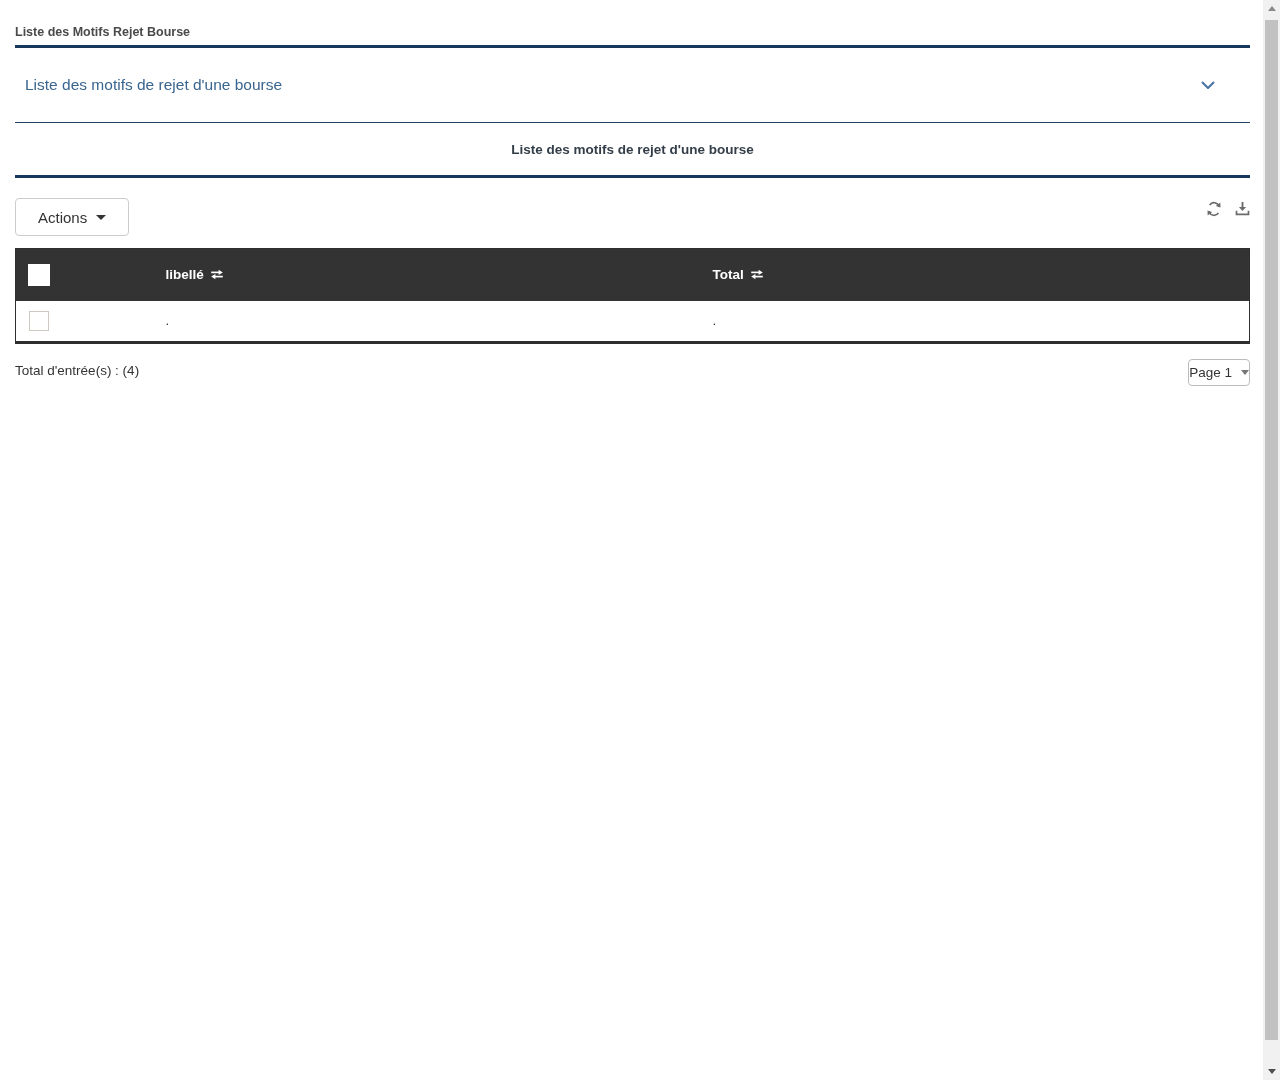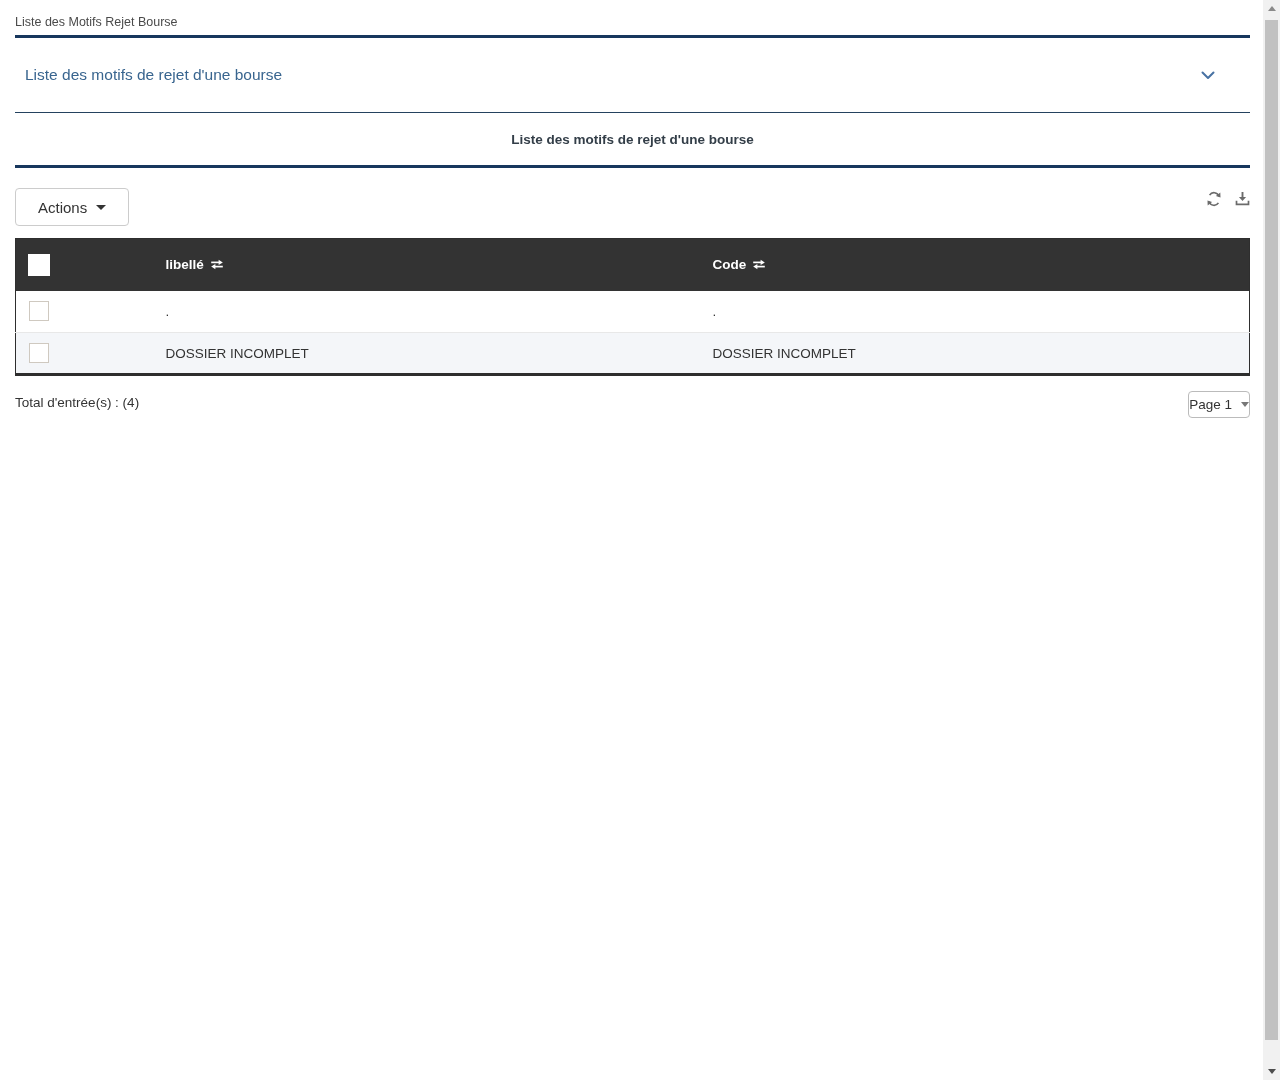--- a/index.html
+++ b/index.html
@@ -2,21 +2,21 @@
 <html><head>
 <meta charset="utf-8">
 <style>
   * { box-sizing: border-box; margin: 0; padding: 0; }
   html, body { width: 1280px; height: 1080px; background: #ffffff; overflow: hidden; }
   body { font-family: "Liberation Sans", "DejaVu Sans", sans-serif; position: relative; }
 
   .content { margin-left: 15px; margin-right: 30px; }
 
   
-  .page-title { padding-top: 15px; font-size: 12.5px; color: #4a4a4a; padding-bottom: 6px; }
+  .page-title { padding-top: 25px; font-size: 12.5px; color: #4a4a4a; padding-bottom: 6px; font-weight: bold; }
   .title-rule { border-bottom: 3px solid #17375d; }
 
   
   .panel-header { height: 75px; display: flex; align-items: center; justify-content: space-between;
                   border-bottom: 1px solid #24425f; padding-left: 10px; cursor: pointer; }
   .panel-header-label { font-size: 15.5px; color: #39658f; }
   .panel-chevron { margin-right: 35px; display: flex; align-items: center; }
 
   
   .section-heading-row { height: 55px; display: flex; align-items: center; justify-content: center;
@@ -126,45 +126,38 @@
             <svg width="14" height="11" viewBox="0 0 14 11">
               <path d="M1.2 3.4 H9" stroke="#ffffff" stroke-width="1.7" fill="none"></path>
               <polygon points="8.6,0.8 12.8,3.4 8.6,6" fill="#ffffff"></polygon>
               <path d="M12.8 7.6 H5" stroke="#ffffff" stroke-width="1.7" fill="none"></path>
               <polygon points="5.4,5 1.2,7.6 5.4,10.2" fill="#ffffff"></polygon>
             </svg>
           </span>
         </th>
         <th>
           <span class="hdr-label">
-            <span>Code</span>
+            <span>Total</span>
             <svg width="14" height="11" viewBox="0 0 14 11">
               <path d="M1.2 3.4 H9" stroke="#ffffff" stroke-width="1.7" fill="none"></path>
               <polygon points="8.6,0.8 12.8,3.4 8.6,6" fill="#ffffff"></polygon>
               <path d="M12.8 7.6 H5" stroke="#ffffff" stroke-width="1.7" fill="none"></path>
               <polygon points="5.4,5 1.2,7.6 5.4,10.2" fill="#ffffff"></polygon>
             </svg>
           </span>
         </th>
       </tr>
     </thead>
     <tbody>
       <tr>
         <td>
             <span class="row-checkbox"></span>
           </td>
         <td>.</td>
         <td>.</td>
-      </tr>
-      <tr>
-        <td>
-            <span class="row-checkbox"></span>
-          </td>
-        <td>DOSSIER INCOMPLET</td>
-        <td>DOSSIER INCOMPLET</td>
       </tr>
     </tbody>
   </table>
 
   <div class="grid-footer">
     <span class="total-label">Total d'entrée(s) : (4)</span>
     <button class="page-btn">
       <span>Page 1</span>
       <span class="caret-down-sm"></span>
     </button>

